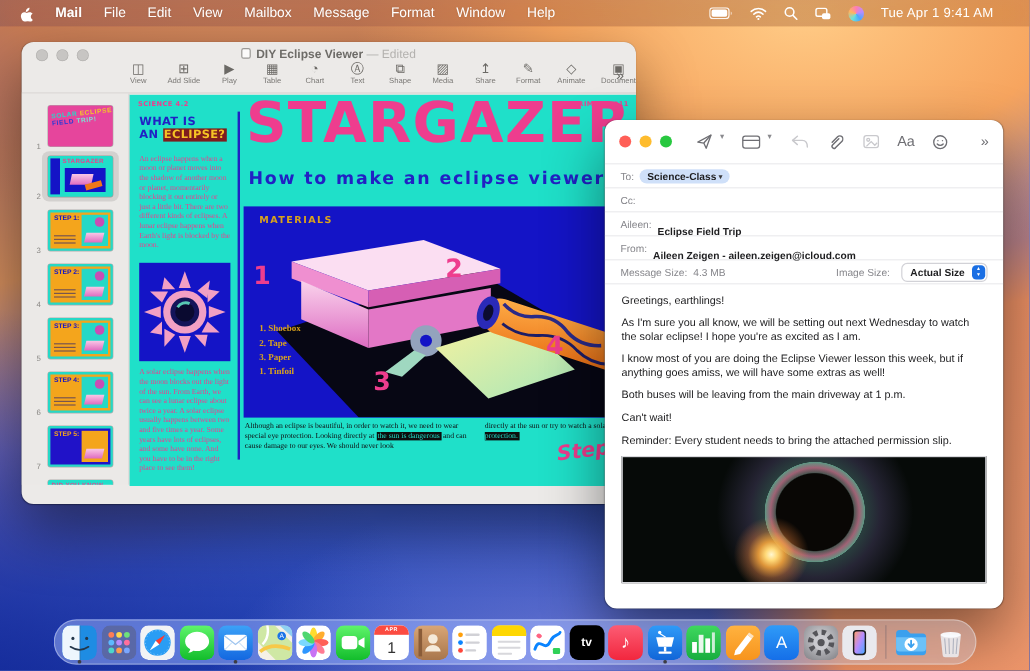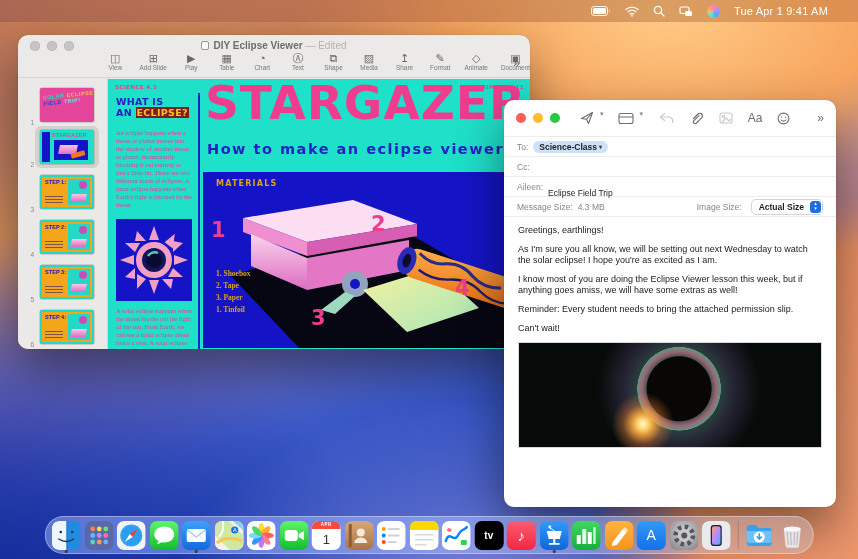--- a/index.html
+++ b/index.html
@@ -33,21 +33,21 @@
     background:conic-gradient(#ff7eb3,#b78cff,#4aa8ff,#6be2d9,#ffb45e,#ff7eb3); }
 
   
   .window { position:absolute; border-radius:10px; box-shadow:0 22px 50px rgba(0,0,0,.45), 0 0 1px rgba(0,0,0,.35); }
   .lights { display:flex; gap:7px; }
   .light { width:10px; height:10px; border-radius:50%; }
   .light.inactive { background:#c7c5c3; box-shadow:inset 0 0 0 .5px #b3b1af; }
   .light.red { background:#ff5f57; } .light.yellow { background:#febc2e; } .light.green { background:#28c840; }
 
   
-  .keynote { left:18px; top:35px; width:512px; height:314px; background:#eceae8; z-index:10; overflow:hidden; }
+  .keynote { left:18px; top:35px; width:512px; height:385px; background:#eceae8; z-index:10; overflow:hidden; }
   .kn-titlebar { height:17px; display:flex; align-items:center; padding:4px 10px 0 12px; position:relative; }
   .kn-title { position:absolute; left:0; right:0; top:5px; text-align:center; font-size:10px; color:#6e6c68; font-weight:700; }
   .kn-title .doc-glyph { display:inline-block; width:8px; height:9px; border:1px solid #9a9895; border-radius:2px; vertical-align:-1px; margin-right:4px; background:#fbfaf9; }
   .kn-title .edited { color:#b3b1ae; font-weight:400; }
   .kn-toolbar { height:26px; display:flex; align-items:flex-start; padding-left:86px; gap:13px; border-bottom:1px solid #d7d5d3; position:relative; }
   .kn-tool { display:flex; flex-direction:column; align-items:center; width:34px; color:#6b6965; }
   .kn-tool .glyph { font-size:11px; line-height:12px; }
   .kn-tool .lbl { font-size:6.4px; color:#797774; white-space:nowrap; }
   .kn-more { position:absolute; right:10px; top:4px; color:#6b6965; font-size:12px; }
   .kn-content { position:relative; height:326px; display:flex; }
@@ -113,21 +113,21 @@
   .ml-icons { display:flex; align-items:flex-start; margin-left:16px; gap:0; color:#76767b; }
   .mi { display:flex; align-items:center; justify-content:center; height:20px; }
   .mi svg { display:block; }
   .chev { font-size:7px; color:#8a8a8e; margin:2px 2px 0 2px; }
   .aa { font-size:12px; color:#6e6e73; font-weight:400; }
   .ml-more { position:absolute; right:12px; color:#6e6e73; font-size:12px; }
   .ml-fields { border-top:1px solid #ececee; }
   .ml-row { height:20px; display:flex; align-items:center; padding:0 13px; border-bottom:1px solid #ececee; font-size:8.5px; }
   .ml-label { color:#86868b; margin-right:5px; }
   .ml-value { color:#1d1d1f; }
-  .ml-value.strong { font-weight:400;margin-top:12px; }
+  .ml-value.strong { font-weight:700;margin-top:12px; }
   .pill { background:#cfe0f9; border-radius:7px; padding:1px 6px; color:#1d1d1f; font-weight:600; display:flex; align-items:center; gap:2px; }
   .pill .pv { font-size:8.5px; }
   .pill .pc { font-size:6px; color:#3a3a3c; }
   .ml-row.size { justify-content:space-between; }
   .size-right { display:flex; align-items:center; gap:4px; }
   .select { display:flex; align-items:center; border:1px solid #d2d2d7; border-radius:5px; background:#fff; padding:1px 1px 1px 7px; gap:6px; }
   .select .sv { font-size:8.5px; color:#1d1d1f; font-weight:600; }
   .stepper { width:11px; height:12px; background:#1a6fe4; border-radius:3.5px; color:#fff; font-size:4.2px; line-height:4.6px; display:flex; flex-direction:column; align-items:center; justify-content:center; }
   .ml-body { padding:8px 14px 0 14px; font-size:9px; line-height:11.3px; color:#1c1c1e; }
   .ml-body p { margin-bottom:7.5px; white-space:pre-line; }
@@ -159,20 +159,36 @@
   .dk.appstore { background:linear-gradient(180deg,#2f9bf8,#156fe8); display:flex; align-items:center; justify-content:center; }
   .dk.appstore span { color:#fff; font-size:14px; font-weight:400; }
   .dk.trashpad { overflow:visible; }
 </style>
 </head>
 <body>
 
 <div class="desktop">
 
   <div class="menubar">
+    <div class="left">
+      <span>
+        <svg width="12" height="14" viewBox="0 0 12 14">
+            <path fill="#fff" d="M6.3 3.6c.5-.7 1.5-1.2 2.3-1.2.1.9-.3 1.8-.8 2.4-.5.7-1.4 1.2-2.3 1.1-.1-.8.3-1.7.8-2.3zM8.8 6.2c1 0 1.9.5 2.4 1.3-1 .6-1.5 1.4-1.5 2.5 0 1.2.7 2.1 1.6 2.5-.4 1-1.2 1.9-2.1 1.9-.9 0-1.2-.5-2.2-.5s-1.3.5-2.2.5c-1.5.1-3.4-2.8-3.4-5 0-2.1 1.4-3.2 2.8-3.2.9 0 1.6.6 2.1.6.5 0 1.5-.6 2.5-.6z"></path>
+          </svg>
+      </span>
+      <span class="menu-item appname">Mail</span>
+      <span class="menu-item">File</span>
+      <span class="menu-item">Edit</span>
+      <span class="menu-item">View</span>
+      <span class="menu-item">Mailbox</span>
+      <span class="menu-item">Message</span>
+      <span class="menu-item">Format</span>
+      <span class="menu-item">Window</span>
+      <span class="menu-item">Help</span>
+    </div>
     <div class="right">
       <span>
         <svg width="20" height="10" viewBox="0 0 20 10">
             <rect x="0.5" y="0.5" width="16" height="9" rx="2.5" fill="none" stroke="#fff" stroke-opacity=".9"></rect>
             <rect x="2" y="2" width="13" height="6" rx="1.5" fill="#fff"></rect>
             <path d="M18 3.5v3c1-.3 1-2.7 0-3z" fill="#fff" fill-opacity=".8"></path>
           </svg>
       </span>
       <span>
         <svg width="14" height="11" viewBox="0 0 14 11" fill="none" stroke="#fff" stroke-width="1.3" stroke-linecap="round">
@@ -542,42 +558,47 @@
             <span class="pc">▾</span>
           </span>
       </div>
       <div class="ml-row">
         <span class="ml-label">Cc:</span>
       </div>
       <div class="ml-row">
         <span class="ml-label">Aileen:</span>
         <span class="ml-value strong">Eclipse Field Trip</span>
       </div>
+      <div class="ml-row">
+        <span class="ml-label">From:</span>
+        <span class="ml-value strong">Aileen Zeigen - aileen.zeigen@icloud.com</span>
+      </div>
       <div class="ml-row size">
         <span><span class="ml-label">Message Size:</span><span class="ml-label">4.3 MB</span></span>
         <span class="size-right">
           <span class="ml-label">Image Size:</span>
           <span class="select">
             <span class="sv">Actual Size</span>
             <span class="stepper">
                 <span>▲</span>
                 <span>▼</span>
               </span>
           </span>
         </span>
       </div>
     </div>
 
     <div class="ml-body">
 
     <p>Greetings, earthlings!</p>
         <p>As I'm sure you all know, we will be setting out next Wednesday to watch the solar eclipse! I hope you're as excited as I am.</p>
         <p>I know most of you are doing the Eclipse Viewer lesson this week, but if anything goes amiss, we will have some extras as well!</p>
+        <p>Both buses will be leaving from the main driveway at 1 p.m.</p>
+        <p>Can't wait!</p>
         <p>Reminder: Every student needs to bring the attached permission slip.</p>
-        <p>Can't wait!</p>
       </div>
 
     <div class="photo"></div>
   </div>
 
   <div class="dock">
     <div class="dk">
       <svg viewBox="0 0 29 29">
           <rect width="29" height="29" rx="7" fill="#1e8ce3"></rect>
           <path d="M0 7 a7 7 0 0 1 7-7 H15 V29 H7 a7 7 0 0 1 -7-7 Z" fill="#eef6fd"></path>

